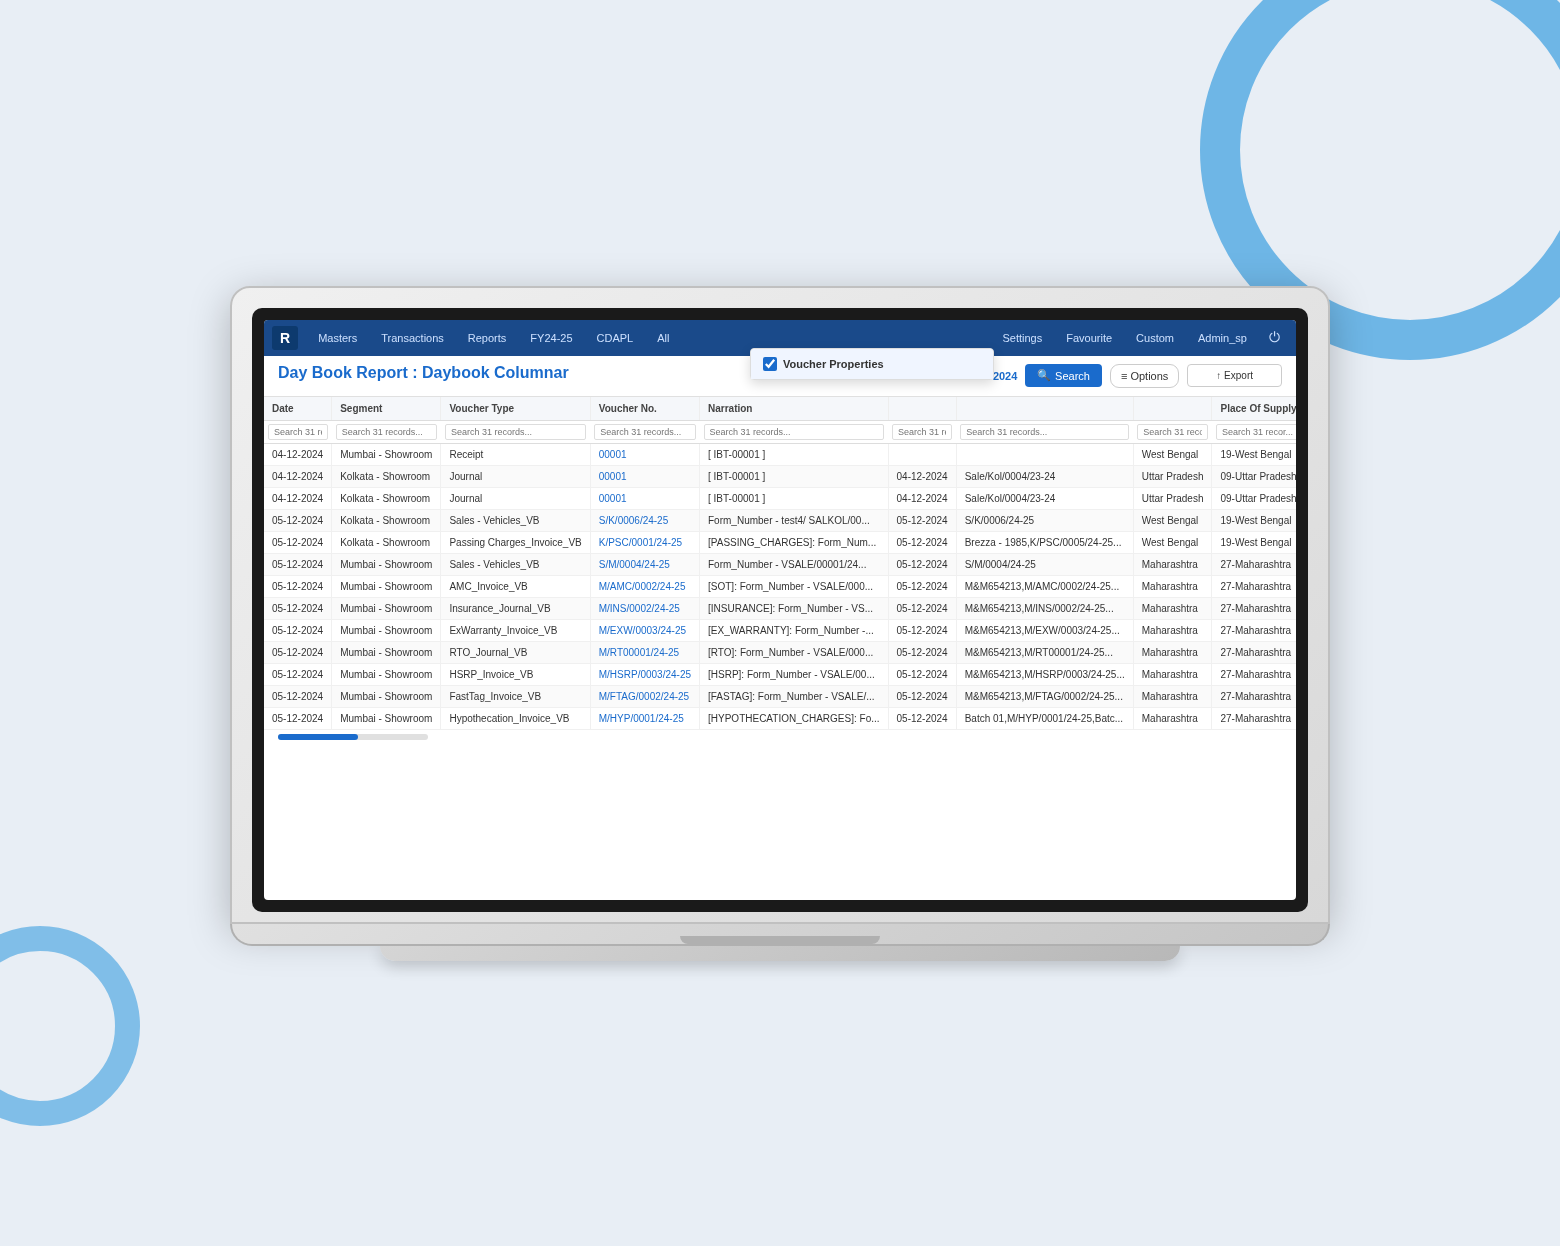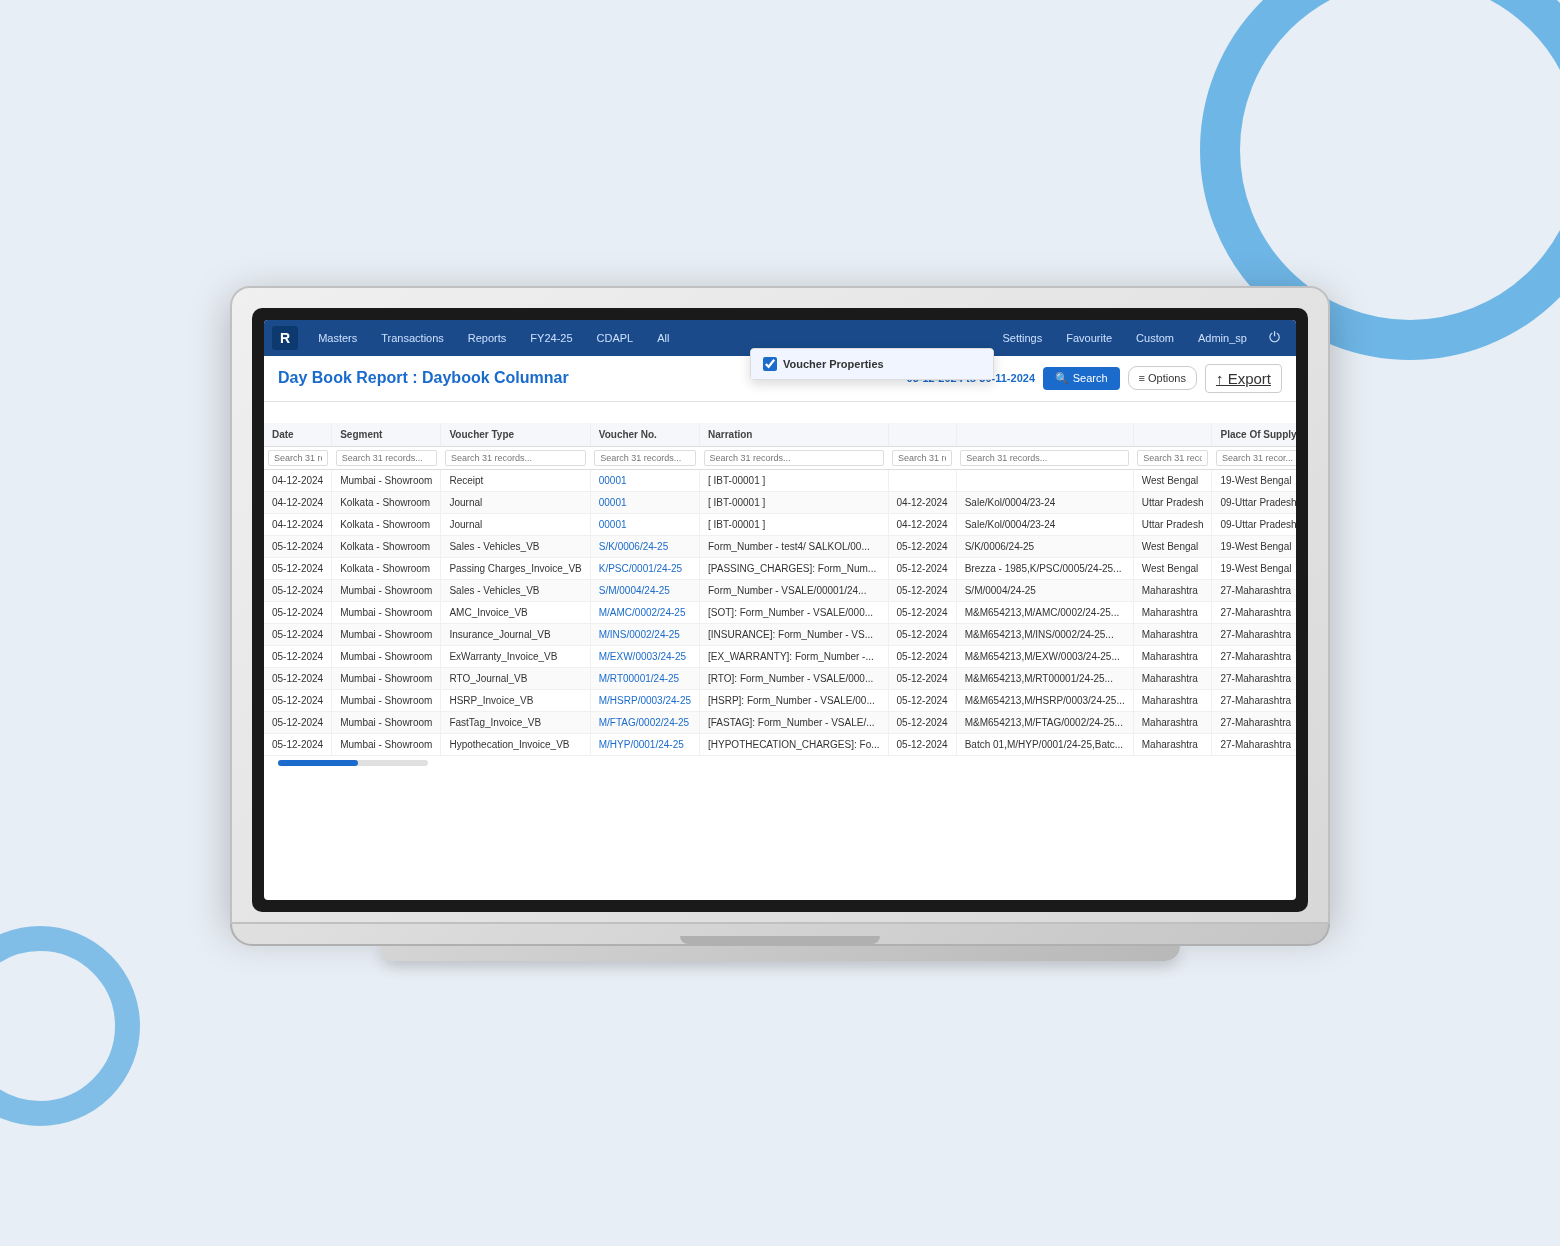--- a/index.html
+++ b/index.html
@@ -127,21 +127,20 @@
       color: #cce0ff;
       font-size: 14px;
       padding: 4px 8px;
       cursor: pointer;
     }
 
     .toolbar {
       background: #fff;
       padding: 8px 14px;
       display: flex;
-      align-items: center;
       justify-content: space-between;
       border-bottom: 1px solid #e0e0e0;
     }
 
     .report-title {
       color: #1a6bcc;
       font-size: 16px;
       font-weight: bold;
     }
 
@@ -178,32 +177,30 @@
       padding: 5px 10px;
       border-radius: 9px;
       font-size: 11px;
       cursor: pointer;
     }
 
     .btn-export {
       background: #fff;
       color: #333;
       border: 1px solid #ccc;
-      padding: 5px 10px;
+      padding: 5px 28px;
       border-radius: 4px;
-      font-size: 15px;
+      font-size: 10px;
       cursor: pointer;
-      text-decoration: underline;
     }
 
     
     .table-container {
       overflow: auto;
       position: relative;
-      margin-top: 21px;
     }
 
     table {
       width: 100%;
       border-collapse: collapse;
       font-size: 10px;
     }
 
     thead th {
       background: #f5f7fa;

